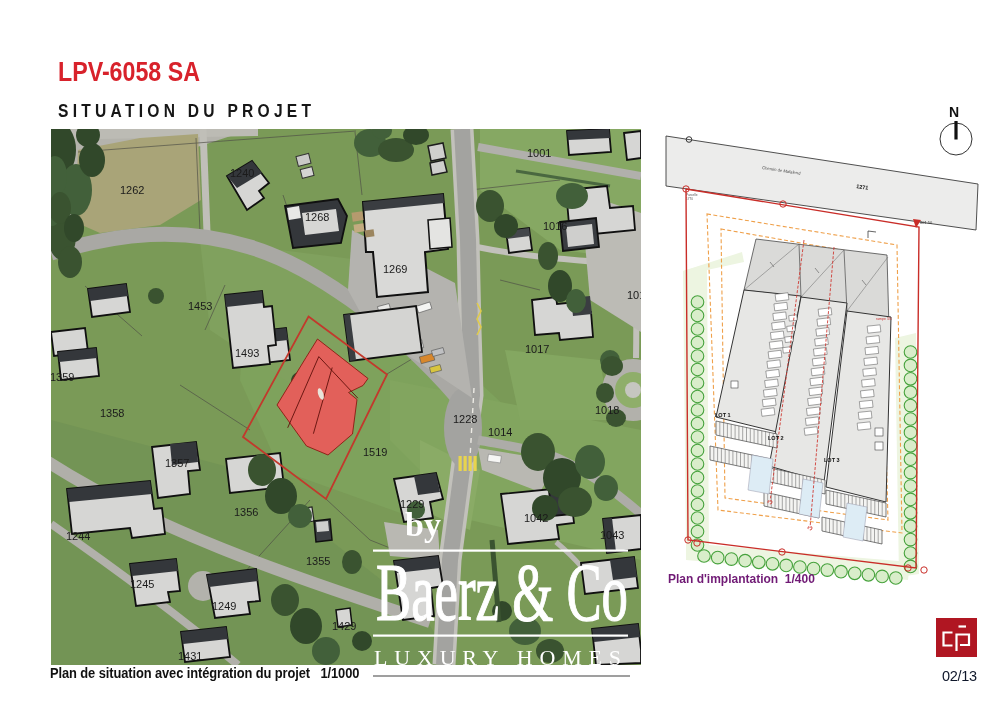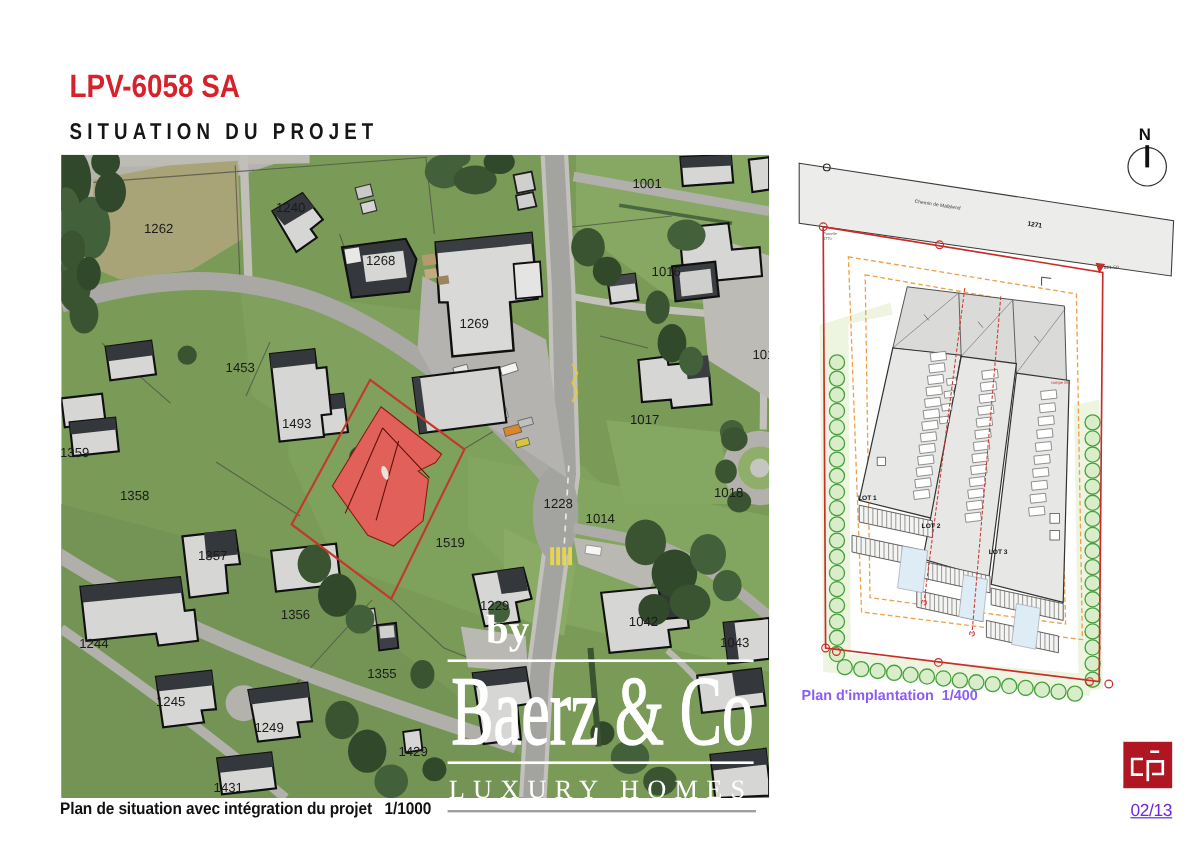--- a/index.html
+++ b/index.html
@@ -670,24 +670,24 @@
 </g>
 
 <rect x="731" y="381" width="7" height="7" fill="#fff" stroke="#444" stroke-width="0.6"></rect>
 <rect x="875" y="428" width="8" height="8" fill="#fff" stroke="#444" stroke-width="0.6"></rect>
 <rect x="875" y="442" width="8" height="8" fill="#fff" stroke="#444" stroke-width="0.6"></rect>
 <text x="876" y="320" font-size="3.5" fill="#cc3333">rampe 5%</text>
 <path d="M868,238 L868,231 L876,232" stroke="#222" stroke-width="0.7" fill="none"></path>
 </g>
 </svg>
 
-<div class="abs" style="left:668px;top:572px;font-size:12px;font-weight:bold;color:#8b5cf6;">Plan d'implantation&nbsp;&nbsp;1/400</div>
+<div class="abs" style="left:668px;top:572px;font-size:12px;font-weight:bold;color:#701a75;">Plan d'implantation&nbsp;&nbsp;1/400</div>
 
 <svg class="abs" style="left:936px;top:618px;" width="41" height="39" viewBox="0 0 41 39">
 <rect x="0" y="0" width="41" height="39" fill="#b01622"></rect>
 <g stroke="#fff" stroke-width="2.2" fill="none">
 <path d="M 16.5 14.5 H 7.5 V 27.5 H 16.5"></path>
 <path d="M 20.5 33 V 16.5 H 33 V 27 H 24"></path>
 <path d="M 22.5 8.5 H 30"></path>
 </g>
 </svg>
 
-<div class="abs" style="left:942px;top:668px;font-size:14.5px;color:#6d28d9;letter-spacing:-0.3px;text-decoration:underline;">02/13</div>
+<div class="abs" style="left:942px;top:668px;font-size:14.5px;color:#0f172a;letter-spacing:-0.3px;">02/13</div>
 
 </body></html>

